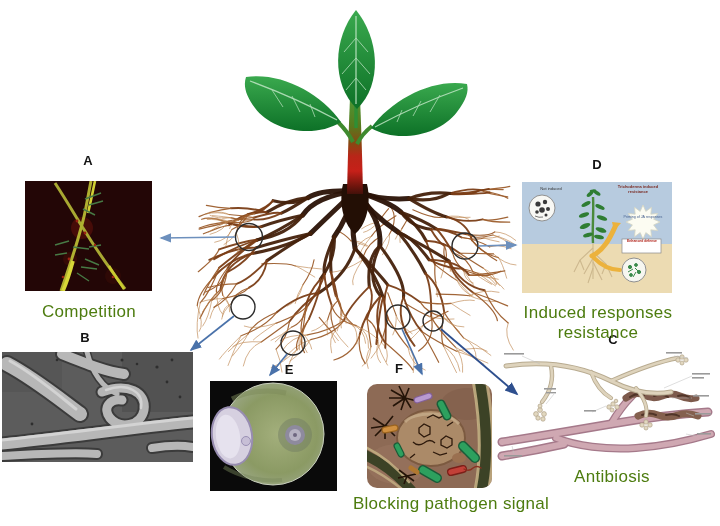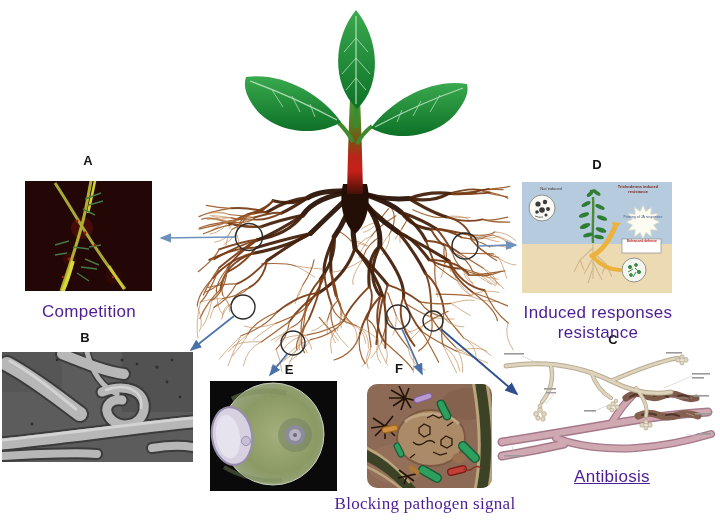--- a/index.html
+++ b/index.html
@@ -3,21 +3,21 @@
 <meta charset="utf-8">
 <style>
   html,body{margin:0;padding:0;background:#fff;}
   #fig{position:relative;width:720px;height:526px;background:#ffffff;overflow:hidden;
        font-family:"Liberation Sans",sans-serif;}
   #scene{position:absolute;left:0;top:0;z-index:1;}
   .panel{position:absolute;z-index:2;}
   .panel svg{display:block;}
   .letter{position:absolute;z-index:3;font-size:13px;font-weight:bold;color:#141414;
            text-align:center;width:20px;}
-  .caption{position:absolute;z-index:3;font-size:17px;color:#4c1d95;text-align:center;
+  .caption{position:absolute;z-index:3;font-size:17px;color:#4d7c0f;text-align:center;
            letter-spacing:.3px;}
   .pd-t{position:absolute;line-height:1.15;text-align:center;filter:blur(.3px);z-index:4;}
   .pd-left{left:6px;top:5px;width:46px;font-size:4px;color:#333;}
   .pd-right{left:88px;top:3px;width:56px;font-size:4px;font-weight:bold;color:#7a2a22;}
   .pd-burst{left:99px;top:33px;width:44px;font-size:3.6px;color:#46608e;}
   .pd-box{left:101px;top:58px;width:38px;font-size:3.4px;font-weight:bold;color:#b01f16;}
 </style>
 </head>
 <body>
 
@@ -743,17 +743,17 @@
   </div>
 
   <div class="letter" style="left:78px;top:153px;">A</div>
   <div class="letter" style="left:75px;top:330px;">B</div>
   <div class="letter" style="left:603px;top:332px;">C</div>
   <div class="letter" style="left:587px;top:157px;">D</div>
   <div class="letter" style="left:279px;top:362px;">E</div>
   <div class="letter" style="left:389px;top:361px;">F</div>
 
   <div class="caption" style="left:19px;top:302px;width:140px;">Competition</div>
-  <div class="caption" style="left:552px;top:467px;width:120px;text-decoration:underline;">Antibiosis</div>
+  <div class="caption" style="left:552px;top:467px;width:120px;">Antibiosis</div>
   <div class="caption" style="left:487px;top:303px;width:222px;">Induced responses resistance</div>
-  <div class="caption" style="left:314px;top:494px;width:222px;font-family:Liberation Serif, serif;">Blocking pathogen signal</div>
+  <div class="caption" style="left:340px;top:494px;width:222px;">Blocking pathogen signal</div>
 
 </div>
 
 </body></html>

